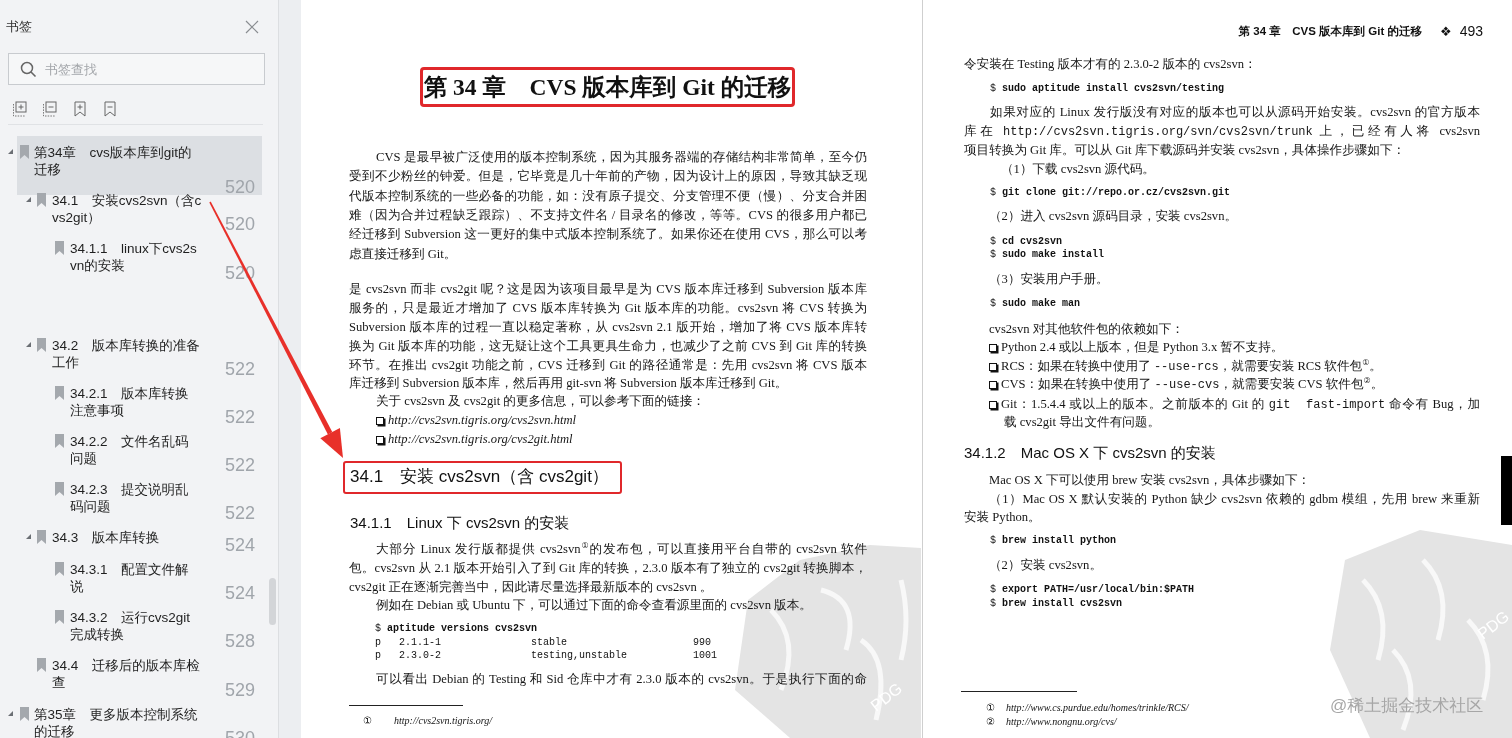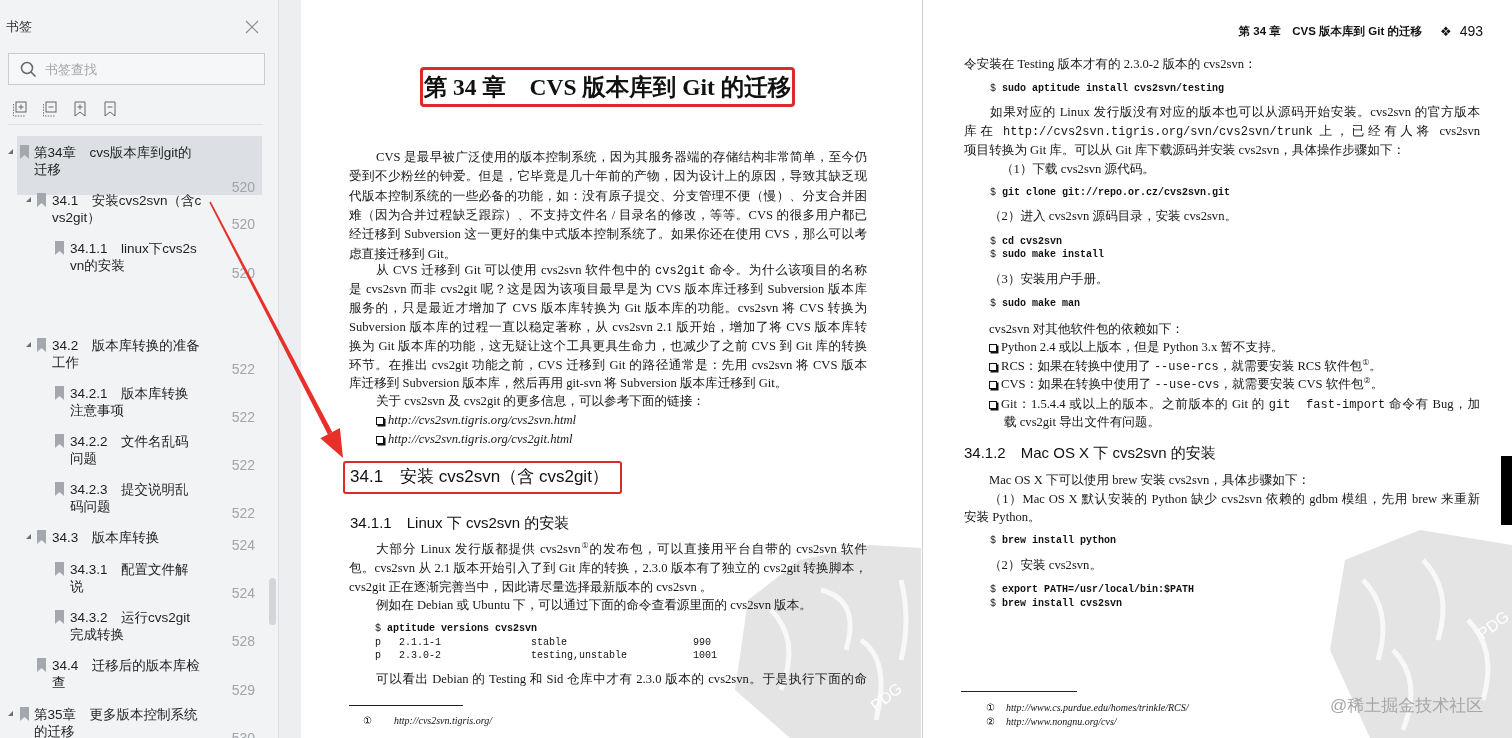--- a/index.html
+++ b/index.html
@@ -15,21 +15,21 @@
   .sb-search input{position:absolute;left:36px;top:4px;width:210px;height:22px;border:none;outline:none;background:transparent;
                    font-family:"Liberation Sans","DejaVu Sans",sans-serif;font-size:13px;color:#333;padding:0;}
   .sb-search input::placeholder{color:#a3a6aa;}
   .sb-tool{position:absolute;top:101px;width:16px;height:16px;cursor:pointer;}
   .sb-divider{position:absolute;left:8px;top:124px;width:255px;height:1px;background:#e0e2e5;}
   .sb-item{position:absolute;left:17px;width:245px;cursor:pointer;}
   .sb-item.sel{background:#dcdfe3;}
   .sb-item .tri{position:absolute;top:13px;width:0;height:0;border-left:5px solid transparent;border-bottom:5px solid #6b6f74;}
   .sb-item .bm{position:absolute;top:9px;width:9px;height:14px;}
   .sb-item .lbl{position:absolute;top:7.5px;line-height:17px;font-size:13.5px;color:#1f1f1f;word-break:break-all;}
-  .sb-item .pg{position:absolute;right:7px;bottom:0;line-height:16px;font-size:14px;color:#a0a5ab;margin-top:8px;}
+  .sb-item .pg{position:absolute;right:7px;bottom:0;line-height:16px;font-size:18px;color:#a0a5ab;margin-top:8px;}
   .L0 .tri{left:-9px;} .L0 .bm{left:3px;}  .L0 .lbl{left:17px;width:168px;}
   .L1 .tri{left:9px;}  .L1 .bm{left:20px;} .L1 .lbl{left:35px;width:150px;}
   .L2 .bm{left:38px;}  .L2 .lbl{left:53px;width:132px;}
   .sb-scroll{position:absolute;left:269px;top:578px;width:7px;height:47px;border-radius:4px;background:#d3d5d8;}
   .gutter{position:absolute;left:279px;top:0;width:22px;height:738px;background:#eceef1;}
   
   .page{position:absolute;top:0;height:738px;background:#fff;overflow:hidden;}
   .page-left{left:301px;width:621px;}
   .page-divider{position:absolute;left:922px;top:0;width:1px;height:738px;background:#cfcfcf;}
   .page-right{left:923px;width:589px;}
@@ -215,21 +215,20 @@
     <span>第 34 章　CVS 版本库到 Git 的迁移</span>
   </div>
 
   <div class="ln j" style="left:75px;top:148px;width:491px">CVS 是最早被广泛使用的版本控制系统，因为其服务器端的存储结构非常简单，至今仍</div>
   <div class="ln j" style="left:48px;top:167px;width:518px">受到不少粉丝的钟爱。但是，它毕竟是几十年前的产物，因为设计上的原因，导致其缺乏现</div>
   <div class="ln j" style="left:48px;top:187px;width:518px">代版本控制系统的一些必备的功能，如：没有原子提交、分支管理不便（慢）、分支合并困</div>
   <div class="ln j" style="left:48px;top:206px;width:518px">难（因为合并过程缺乏跟踪）、不支持文件名 / 目录名的修改，等等。CVS 的很多用户都已</div>
   <div class="ln j" style="left:48px;top:225px;width:518px">经迁移到 Subversion 这一更好的集中式版本控制系统了。如果你还在使用 CVS，那么可以考</div>
   <div class="ln" style="left:48px;top:245px">虑直接迁移到 Git。</div>
 
-  <div class="ln j" style="left:75px;top:261px;width:491px"><span>从 CVS 迁移到 Git 可以使用 cvs2svn 软件包中的 </span><span class="mono">cvs2git</span><span> 命令。为什么该项目的名称</span></div>
   <div class="ln j" style="left:48px;top:280px;width:518px">是 cvs2svn 而非 cvs2git 呢？这是因为该项目最早是为 CVS 版本库迁移到 Subversion 版本库</div>
   <div class="ln j" style="left:48px;top:299px;width:518px">服务的，只是最近才增加了 CVS 版本库转换为 Git 版本库的功能。cvs2svn 将 CVS 转换为</div>
   <div class="ln j" style="left:48px;top:318px;width:518px">Subversion 版本库的过程一直以稳定著称，从 cvs2svn 2.1 版开始，增加了将 CVS 版本库转</div>
   <div class="ln j" style="left:48px;top:337px;width:518px">换为 Git 版本库的功能，这无疑让这个工具更具生命力，也减少了之前 CVS 到 Git 库的转换</div>
   <div class="ln j" style="left:48px;top:356px;width:518px">环节。在推出 cvs2git 功能之前，CVS 迁移到 Git 的路径通常是：先用 cvs2svn 将 CVS 版本</div>
   <div class="ln" style="left:48px;top:374px">库迁移到 Subversion 版本库，然后再用 git-svn 将 Subversion 版本库迁移到 Git。</div>
 
   <div class="ln" style="left:75px;top:392px">关于 cvs2svn 及 cvs2git 的更多信息，可以参考下面的链接：</div>
   <div class="ln it" style="left:75px;top:411px"><span class="bx"></span><span>http://cvs2svn.tigris.org/cvs2svn.html</span></div>
   <div class="ln it" style="left:75px;top:430px"><span class="bx"></span><span>http://cvs2svn.tigris.org/cvs2git.html</span></div>

